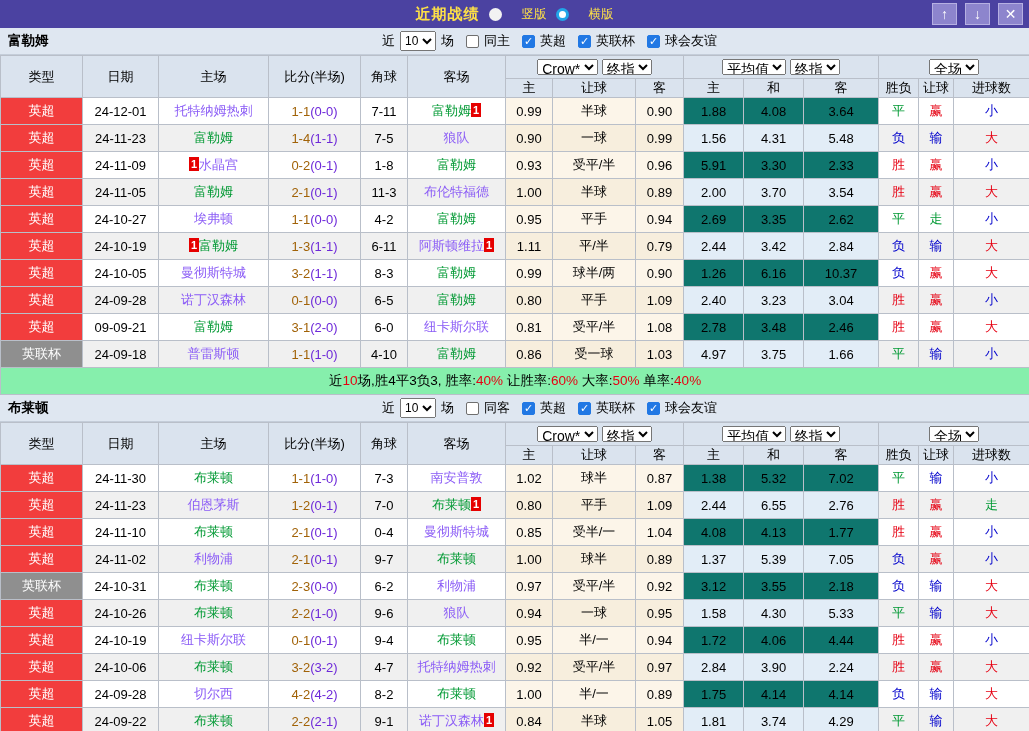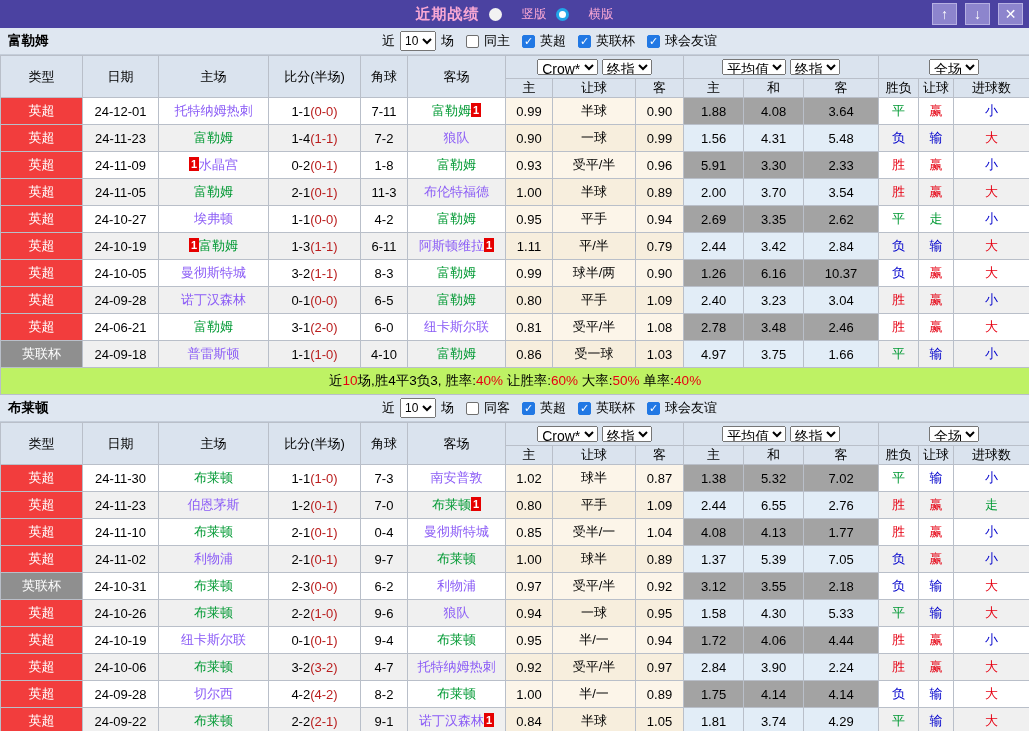--- a/index.html
+++ b/index.html
@@ -9,21 +9,21 @@
     font-family:"Liberation Sans","DejaVu Sans",sans-serif;
     font-size:13px; color:#000;
   }
   .window { width:1029px; height:731px; position:relative; }
 
   
   .titlebar {
     height:28px; background:#4b42a1; position:relative;
     display:flex; align-items:center; justify-content:center;
   }
-  .title-group { display:flex; align-items:center; gap:9px; color:#f9a8d4; }
+  .title-group { display:flex; align-items:center; gap:9px; color:#fde047; }
   .title { font-weight:bold; font-size:15px; letter-spacing:1px; }
   .radio-item { display:flex; align-items:center; gap:20px; font-size:12.5px; cursor:pointer; }
   .radio-solid { width:13px; height:13px; border-radius:50%; background:#f2f2f2; display:inline-block; }
   .radio-ring  { width:7px; height:7px; border-radius:50%; background:#fff; border:3px solid #22a5e8; display:inline-block; }
   .winbtns { position:absolute; right:6px; top:3px; display:flex; gap:8px; }
   .winbtn {
     width:25px; height:22px; background:#8d85cd; border:1px solid #b6b0e2;
     color:#fff; font-weight:bold; text-align:center; line-height:21px; font-size:14px;
     cursor:pointer; box-sizing:border-box;
   }
@@ -54,40 +54,40 @@
     border:1px solid #b9bfc9; text-align:center; padding:0;
     overflow:hidden; white-space:nowrap; font-weight:normal;
   }
   thead th { background:#dae3ee; }
   .hrow1 th { height:22px; }
   .hrow2 th { height:16px; font-size:13px; }
   .hrow1 select { font-size:14px; height:16px; vertical-align:middle; }
   tbody td { height:26px; font-size:13px; }
   tr.even td.plain { background:#f0f0f0; }
   td.c-odds { background:#fcf5e9; }
-  td.c-avg  { background:#a3a3a3; }
+  td.c-avg  { background:#0f766e; }
   tr.even td.c-odds { background:#f7eedd; }
   tr.even td.c-avg  { background:#e2edf7; }
   td.t-epl { background:#f23d3d; color:#fff; }
   td.t-cup { background:#8f8f8f; color:#fff; }
 
   .tm-green { color:#009933; }
   .tm-black { color:#8b5cf6; }
   .rc {
     display:inline-block; background:#e60000; color:#fff;
     font-size:11px; font-weight:bold; line-height:14px;
     width:10px; height:14px; vertical-align:1px;
   }
-  .sc { color:#000000; }
-  .half { color:#b91c1c;margin-top:8px; }
+  .sc { color:#a16207; }
+  .half { color:#6d28d9;margin-top:8px; }
   .r { color:#e60012; }
   .g { color:#009933; }
   .b { color:#0000cc; }
 
-  tfoot td.summary { height:26px; background:#bef264; font-size:13.5px; }
+  tfoot td.summary { height:26px; background:#86efac; font-size:13.5px; }
   .sum-k { color:#000; }
   .sum-r { color:#e60012; }
 </style>
 </head>
 <body>
 
 <div class="window">
 
   <div class="titlebar">
     <div class="title-group">
@@ -191,21 +191,21 @@
           <td class="c-avg">3.64</td>
           <td class="plain"><span class="g">平</span></td>
           <td class="plain"><span class="r">赢</span></td>
           <td class="plain"><span class="b">小</span></td>
         </tr>
         <tr class="even">
           <td class="t-epl">英超</td>
           <td class="plain">24-11-23</td>
           <td class="plain"><span class="tm-green">富勒姆</span></td>
           <td class="plain"><span class="sc">1-4</span><span class="half">(1-1)</span></td>
-          <td class="plain">7-2</td>
+          <td class="plain">7-5</td>
           <td class="plain"><span class="tm-black">狼队</span></td>
           <td class="c-odds">0.90</td>
           <td class="c-odds">一球</td>
           <td class="c-odds">0.99</td>
           <td class="c-avg">1.56</td>
           <td class="c-avg">4.31</td>
           <td class="c-avg">5.48</td>
           <td class="plain"><span class="b">负</span></td>
           <td class="plain"><span class="b">输</span></td>
           <td class="plain"><span class="r">大</span></td>
@@ -307,21 +307,21 @@
           <td class="c-odds">1.09</td>
           <td class="c-avg">2.40</td>
           <td class="c-avg">3.23</td>
           <td class="c-avg">3.04</td>
           <td class="plain"><span class="r">胜</span></td>
           <td class="plain"><span class="r">赢</span></td>
           <td class="plain"><span class="b">小</span></td>
         </tr>
         <tr class="odd">
           <td class="t-epl">英超</td>
-          <td class="plain">24-06-21</td>
+          <td class="plain">09-09-21</td>
           <td class="plain"><span class="tm-green">富勒姆</span></td>
           <td class="plain"><span class="sc">3-1</span><span class="half">(2-0)</span></td>
           <td class="plain">6-0</td>
           <td class="plain"><span class="tm-black">纽卡斯尔联</span></td>
           <td class="c-odds">0.81</td>
           <td class="c-odds">受平/半</td>
           <td class="c-odds">1.08</td>
           <td class="c-avg">2.78</td>
           <td class="c-avg">3.48</td>
           <td class="c-avg">2.46</td>

